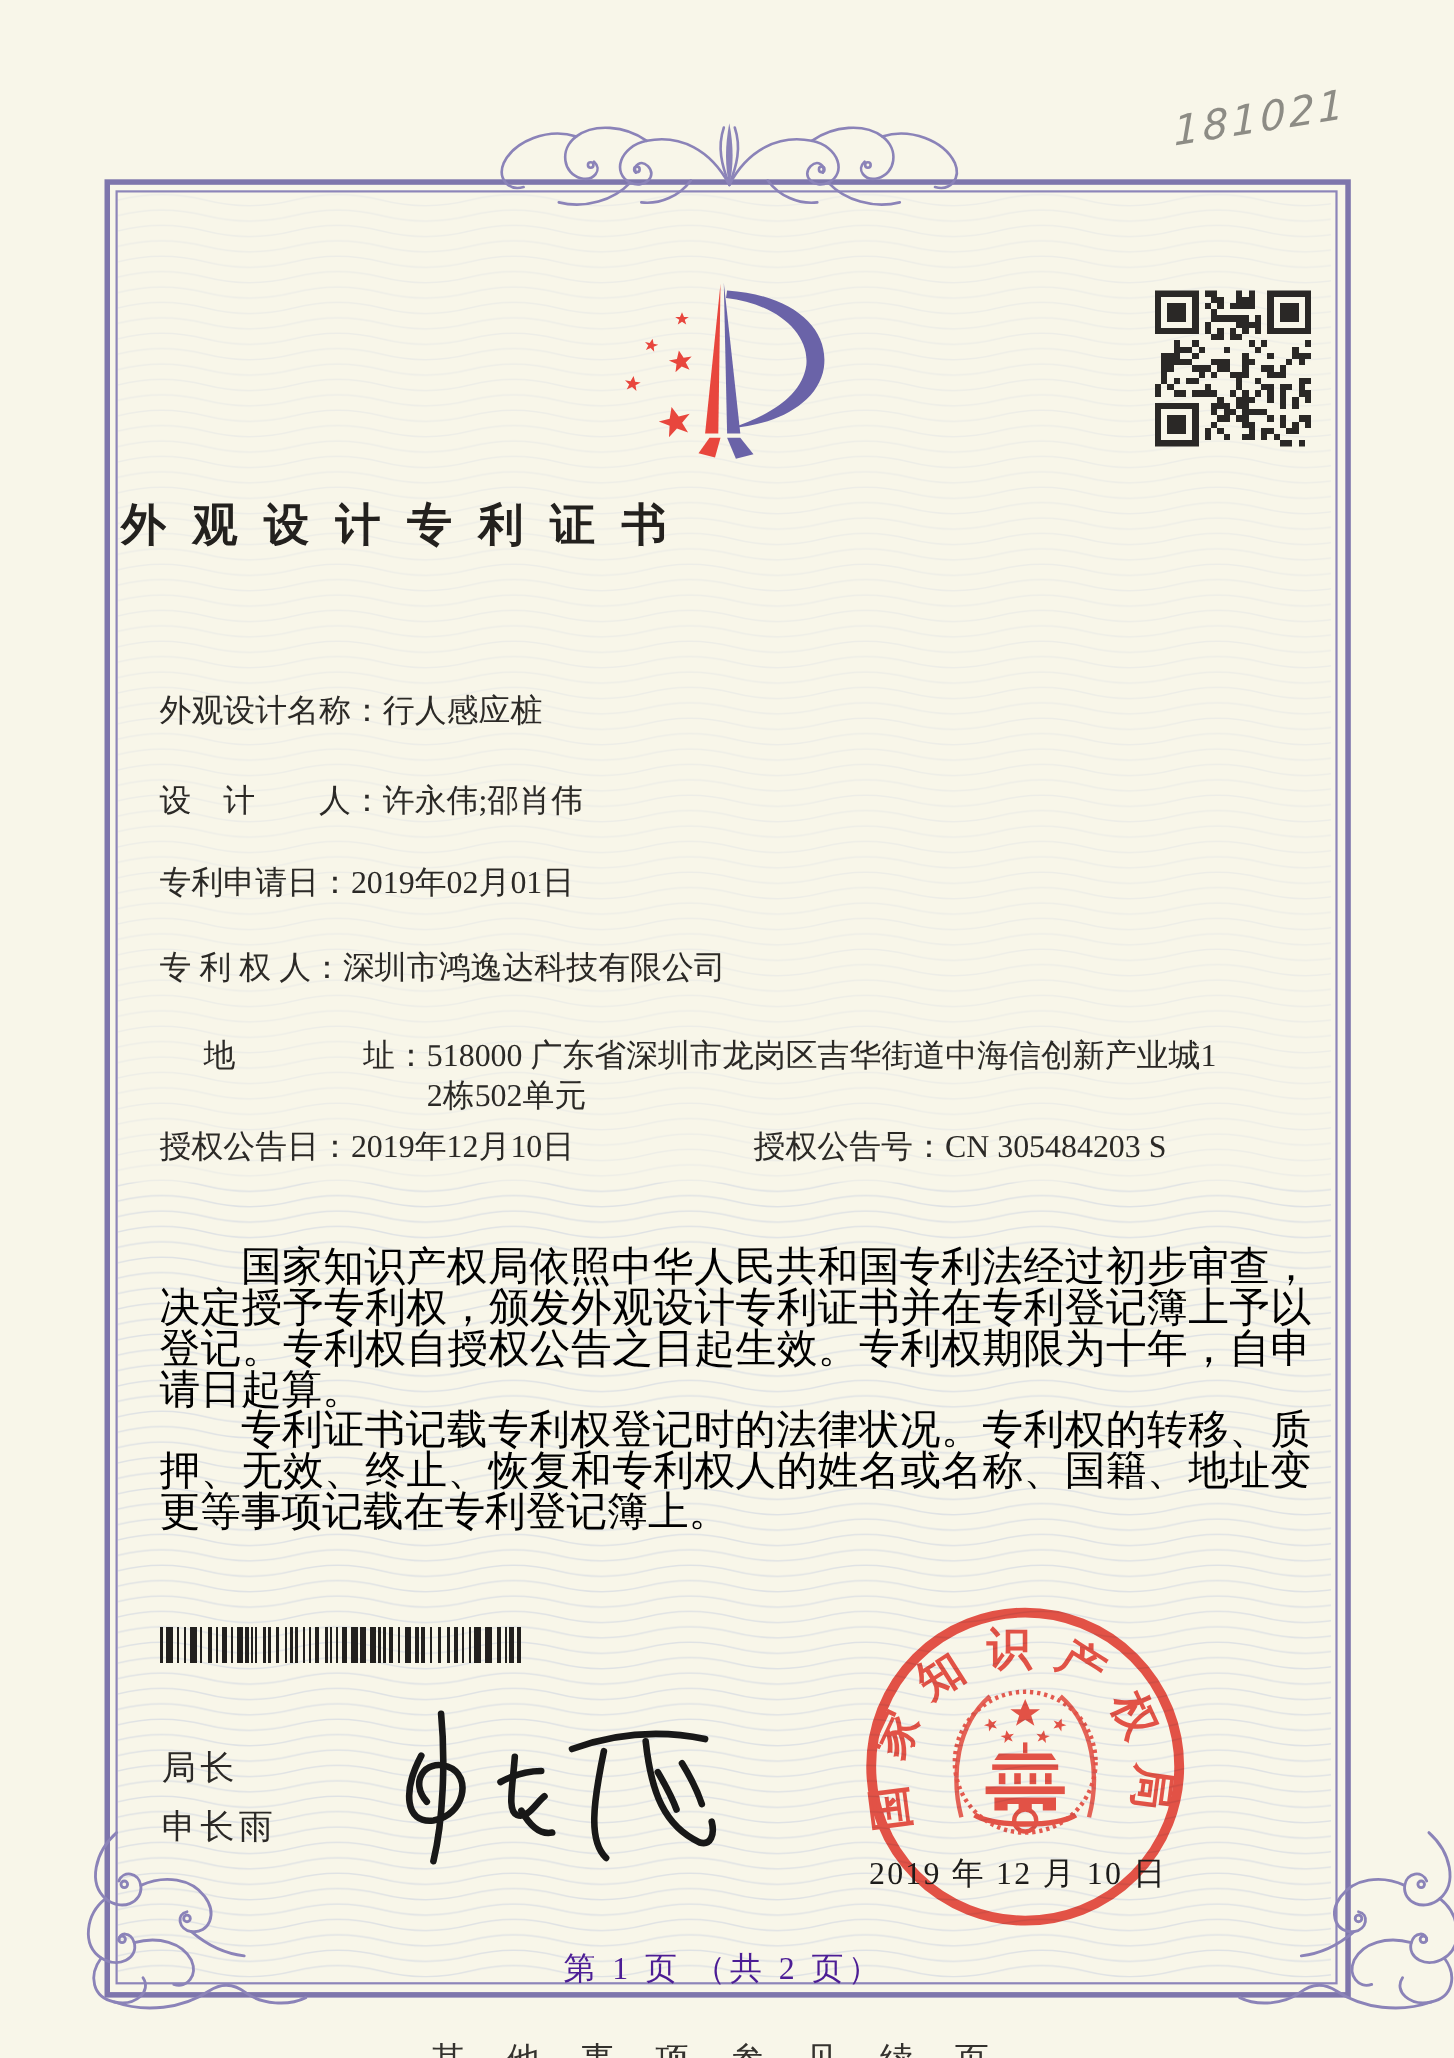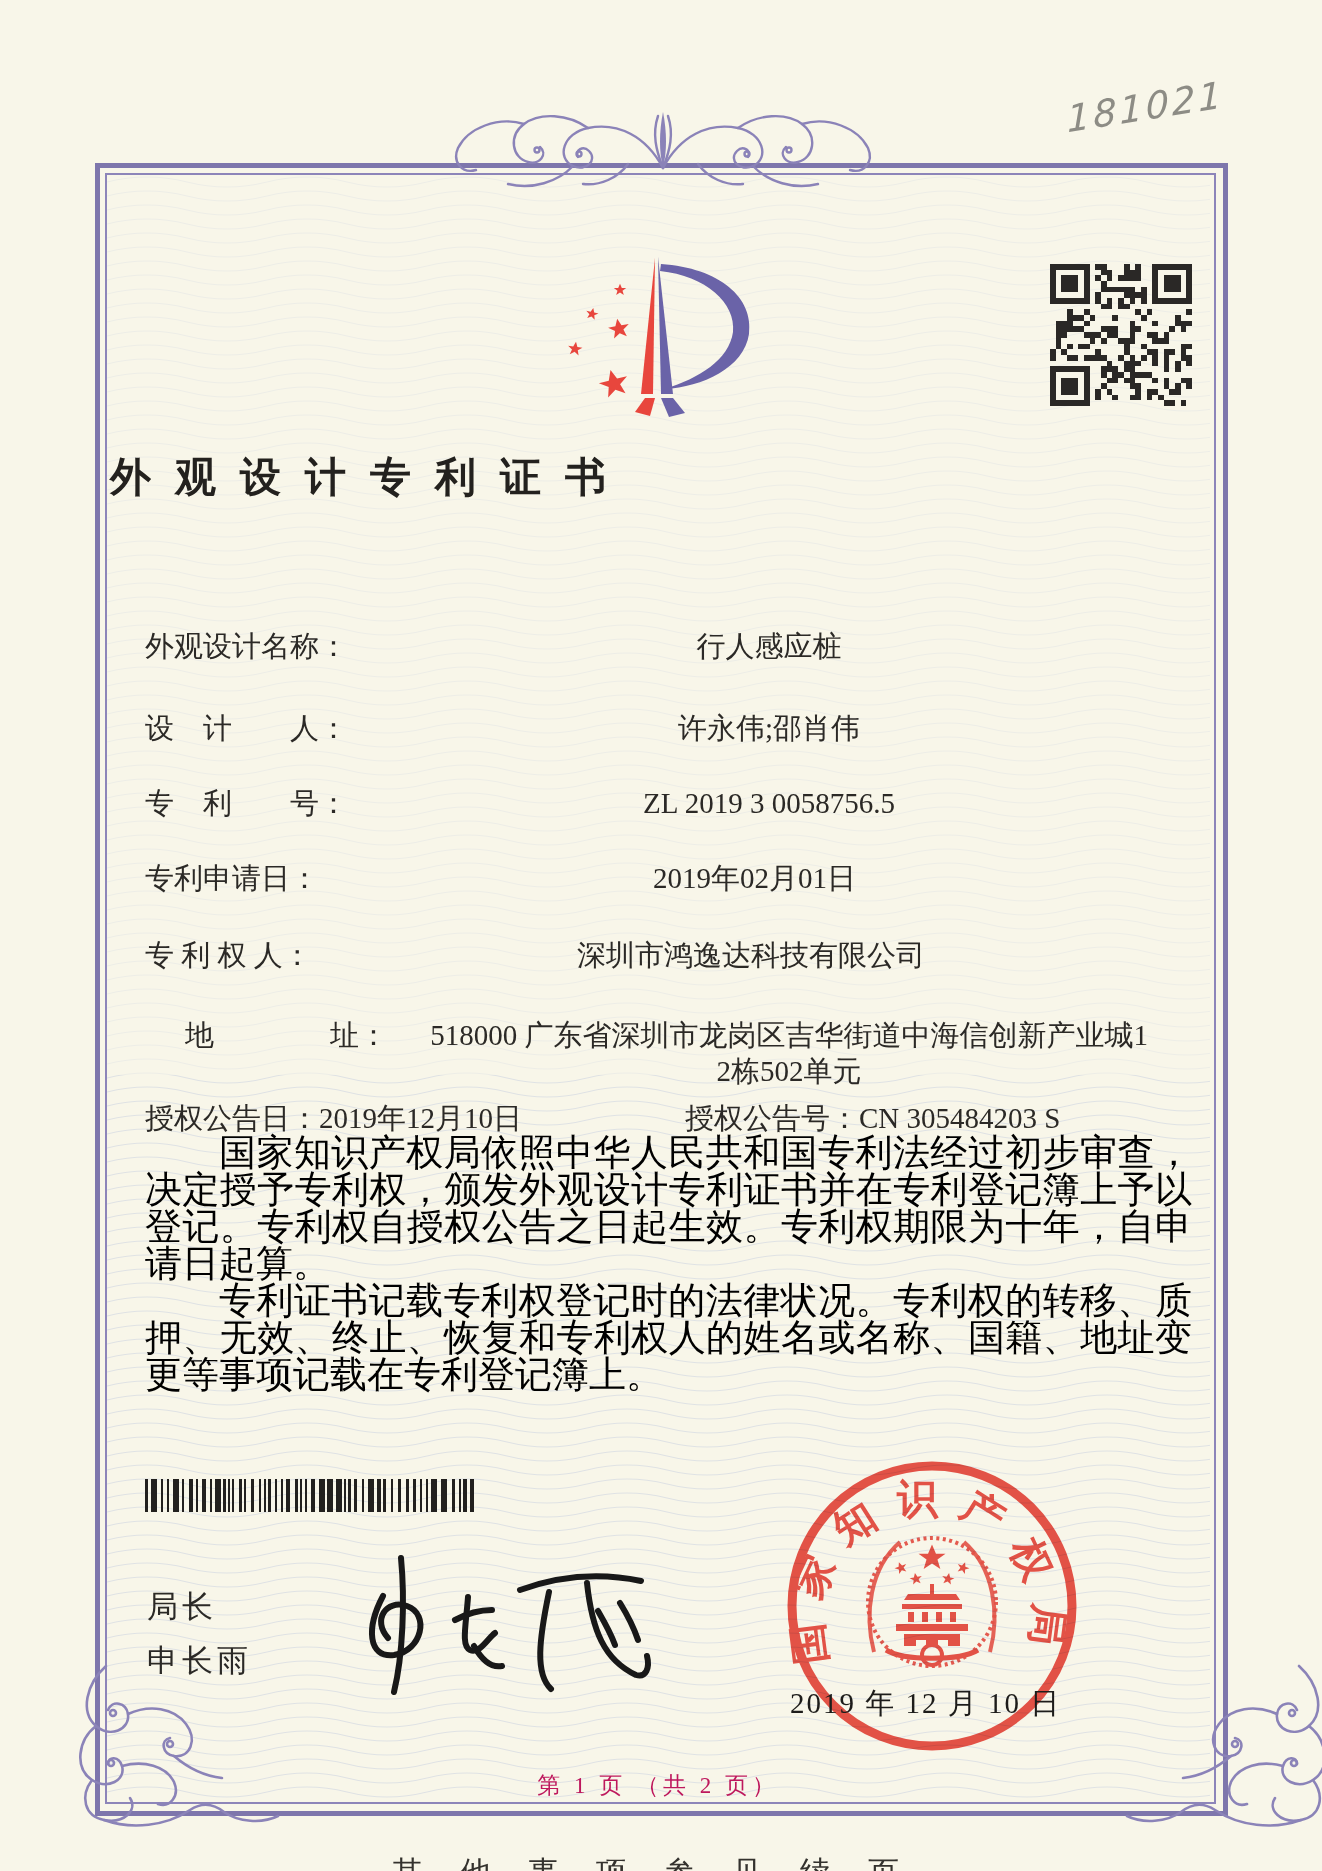--- a/index.html
+++ b/index.html
@@ -23,37 +23,37 @@
   #cert-no{left:143px;top:220px;font-size:27px;letter-spacing:5px;color:#3a3834;z-index:2;}
   #logo{left:558px;top:248px;z-index:2;}
   #qr{left:1050px;top:264px;width:142px;height:142px;z-index:2;}
   #title{
     left:110px;top:450px;width:1120px;text-align:left;
     font-size:41px;font-weight:bold;letter-spacing:24px;color:#23211e;z-index:2;
   }
   #fields{left:145px;top:628px;width:1045px;font-size:29px;z-index:2;}
   .row{display:flex;line-height:36px;}
   .flabel{white-space:pre;flex:0 0 auto;}
-  .fvalue{flex:1 1 auto;text-align:center;}
+  .fvalue{flex:1 1 auto;}
   .mb1{margin-bottom:46px;} .mb2{margin-bottom:39px;} .mb3{margin-bottom:39px;}
   .mb4{margin-bottom:41px;} .mb5{margin-bottom:44px;} .mb6{margin-bottom:11px;margin-left:40px;}
   #grant-row .group1{flex:0 0 540px;display:flex;}
   #grant-row .group2{display:flex;}
   #paragraphs{left:145px;top:1134px;width:1047px;font-size:37px;line-height:37px;
     text-align:justify;color:#000000;z-index:2;}
   #paragraphs p{margin:0;text-indent:2em;}
   #barcode{left:145px;top:1479px;width:336px;height:33px;z-index:2;}
   #commissioner-title{left:147px;top:1586px;font-size:31px;letter-spacing:4px;z-index:2;}
   #commissioner-name{left:147px;top:1640px;font-size:31px;letter-spacing:4px;z-index:2;font-family:Liberation Serif, serif;}
   #signature{left:350px;top:1545px;z-index:3;}
   #seal{left:782px;top:1456px;z-index:2;opacity:.92;mix-blend-mode:multiply;}
   #seal-date{left:790px;top:1684px;width:290px;text-align:left;font-size:29px;
     color:#1d1c1a;letter-spacing:2px;z-index:4;}
-  #page-footer{left:98px;top:1770px;width:1120px;text-align:center;font-size:23px;
-    letter-spacing:4px;color:#be185d;z-index:2;}
+  #page-footer{left:98px;top:1770px;width:1120px;text-align:center;font-size:29px;
+    letter-spacing:4px;color:#4c1d95;z-index:2;}
   #cut-note{
     left:392px;top:1852px;width:620px;height:19px;overflow:hidden;
     font-size:31px;letter-spacing:37px;color:#34322e;z-index:2;
   }
   #ornament-top{left:428px;top:106px;z-index:1;}
   #ornament-bl{left:66px;top:1664px;z-index:1;}
   #ornament-br{left:1124px;top:1664px;z-index:1;transform:scaleX(-1);}
 </style>
 </head>
 <body>
@@ -330,24 +330,20 @@
 
   <div id="fields" class="abs">
     <div class="row mb1">
       <span class="flabel">外观设计名称：</span>
       <span class="fvalue">行人感应桩</span>
     </div>
     <div class="row mb2">
       <span class="flabel">设　计　　人：</span>
       <span class="fvalue">许永伟;邵肖伟</span>
     </div>
-    <div class="row mb3">
-      <span class="flabel">专　利　　号：</span>
-      <span class="fvalue">ZL 2019 3 0058756.5</span>
-    </div>
     <div class="row mb4">
       <span class="flabel">专利申请日：</span>
       <span class="fvalue">2019年02月01日</span>
     </div>
     <div class="row mb5">
       <span class="flabel">专 利 权 人：</span>
       <span class="fvalue">深圳市鸿逸达科技有限公司</span>
     </div>
     <div class="row mb6">
       <span class="flabel">地　　　　址：</span>

